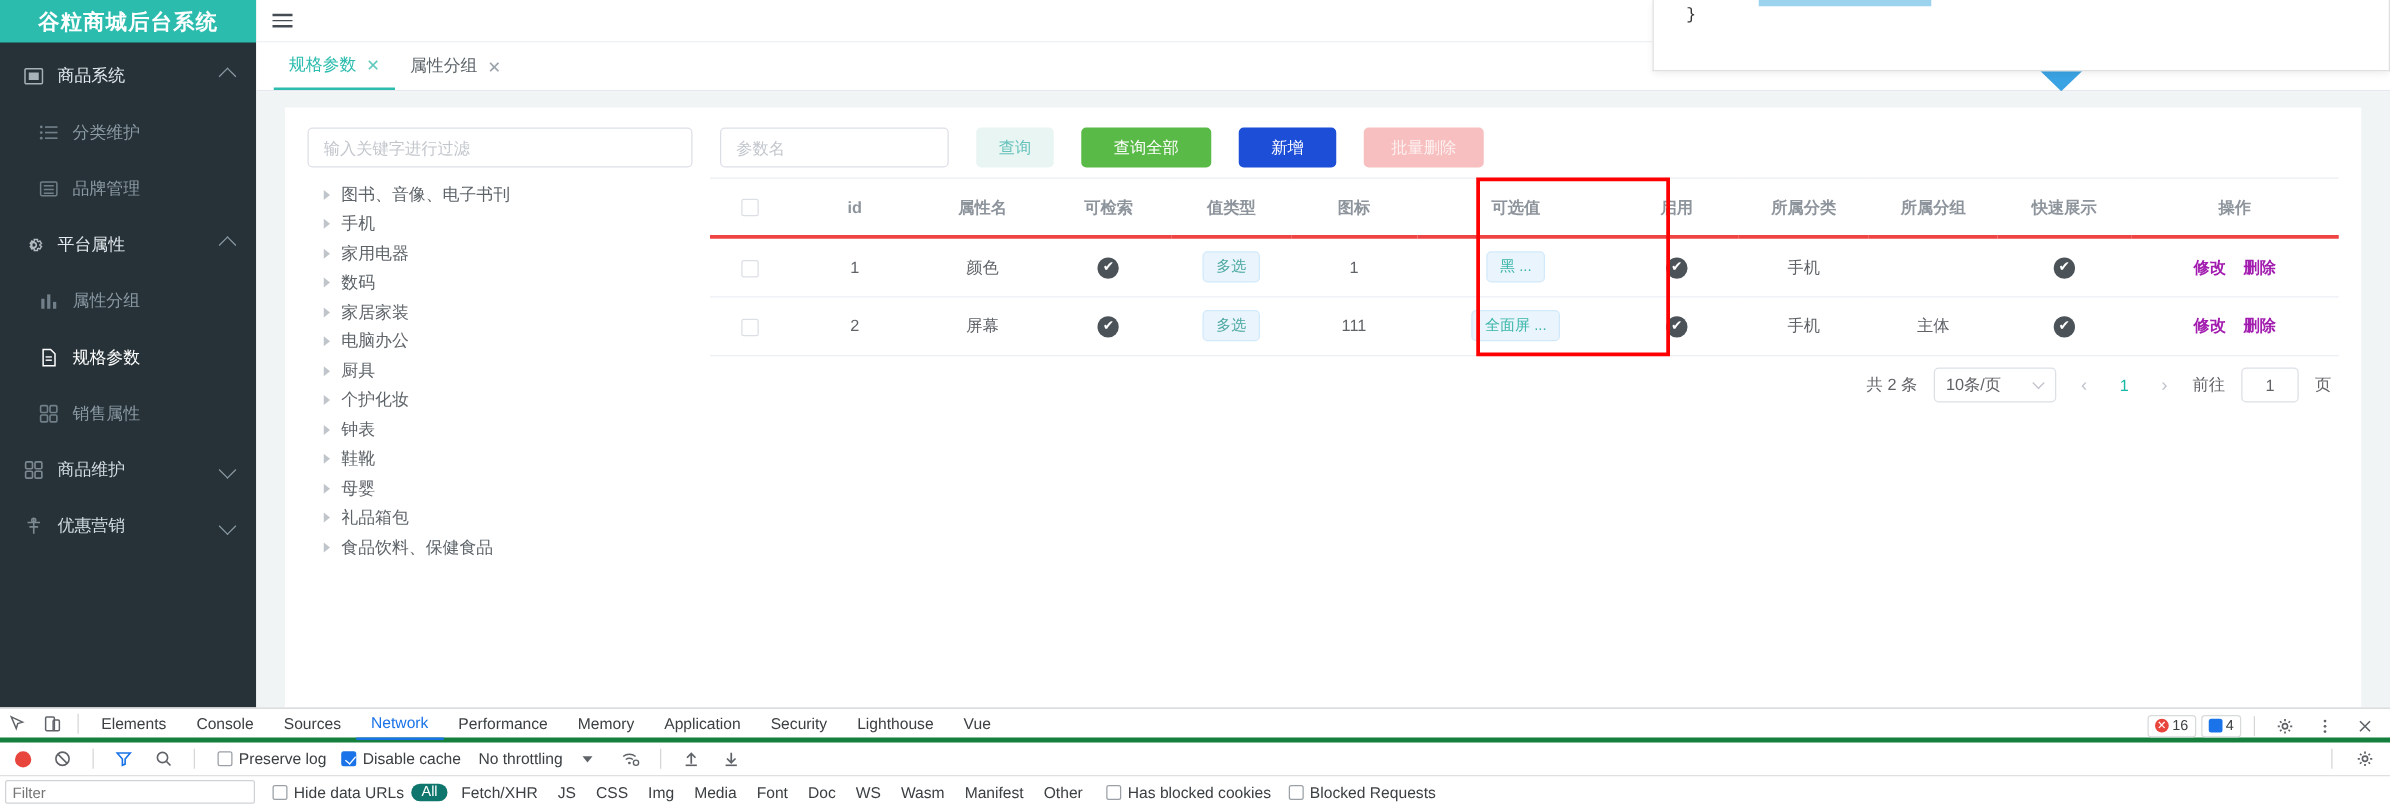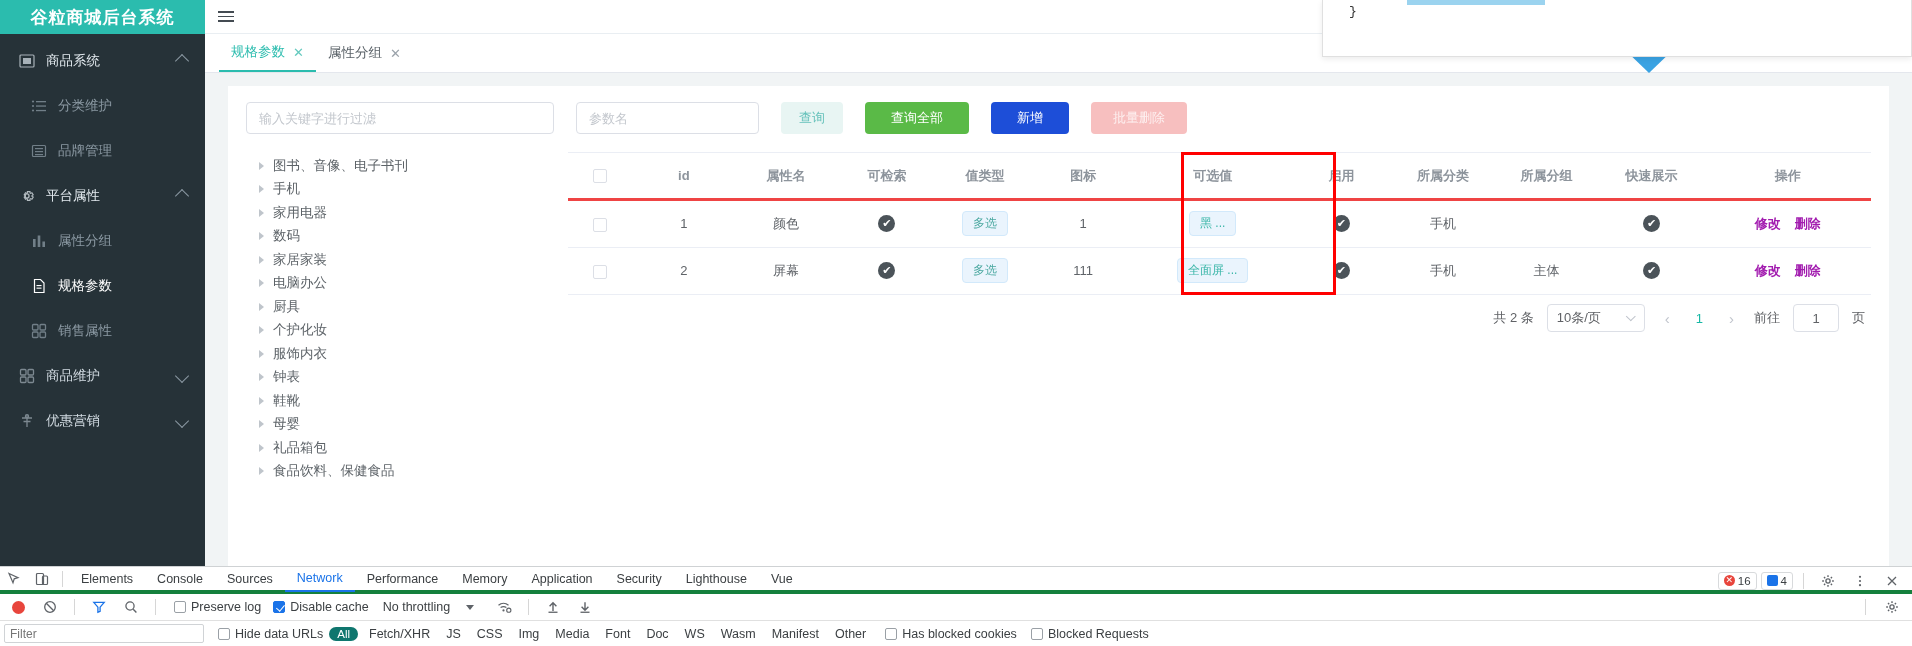--- a/index.html
+++ b/index.html
@@ -179,21 +179,21 @@
     font-family: inherit;
   }
   .btn-query { background: #e8f5f3; color: #67c2bb; }
   .btn-queryall { background: #5aba47; color: #fff; padding: 0 26px; }
   .btn-add { background: #1d4ed8; color: #fff; padding: 0 26px; }
   .btn-del { background: #f7bfbf; color: #fdf0f0; padding: 0 22px; }
 
   
   .split {
     display: flex;
-    margin-top: 16px;
+    margin-top: 6px;
   }
   .tree {
     width: 322px;
     flex: 0 0 322px;
     padding-left: 13px;
     padding-top: 2px;
   }
   .tree-node {
     display: flex;
     align-items: center;
@@ -708,24 +708,20 @@
               <span class="tri"></span>
               <span>电脑办公</span>
             </div>
           <div class="tree-node">
               <span class="tri"></span>
               <span>厨具</span>
             </div>
           <div class="tree-node">
               <span class="tri"></span>
               <span>个护化妆</span>
-            </div>
-          <div class="tree-node">
-              <span class="tri"></span>
-              <span>服饰内衣</span>
             </div>
           <div class="tree-node">
               <span class="tri"></span>
               <span>钟表</span>
             </div>
           <div class="tree-node">
               <span class="tri"></span>
               <span>鞋靴</span>
             </div>
           <div class="tree-node">

